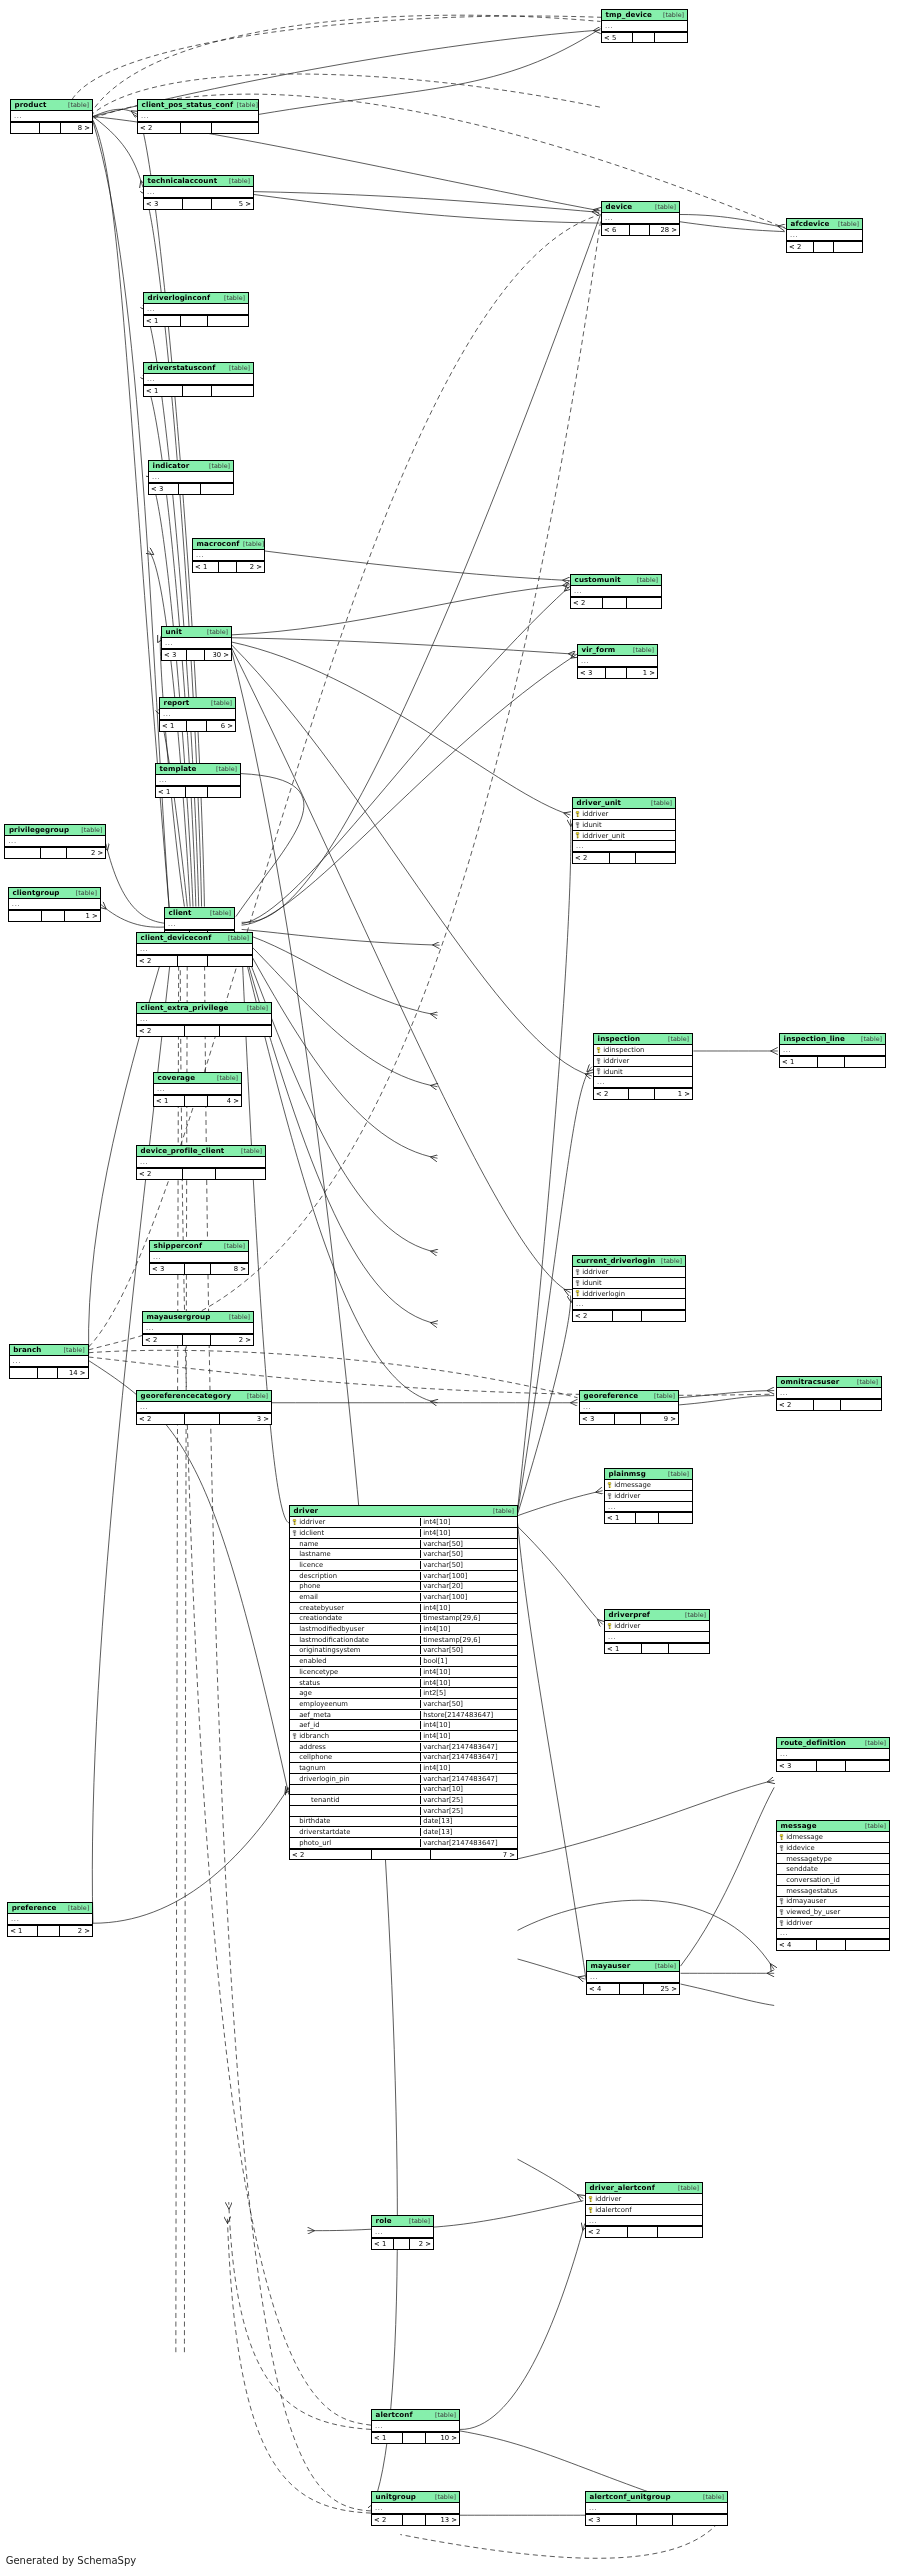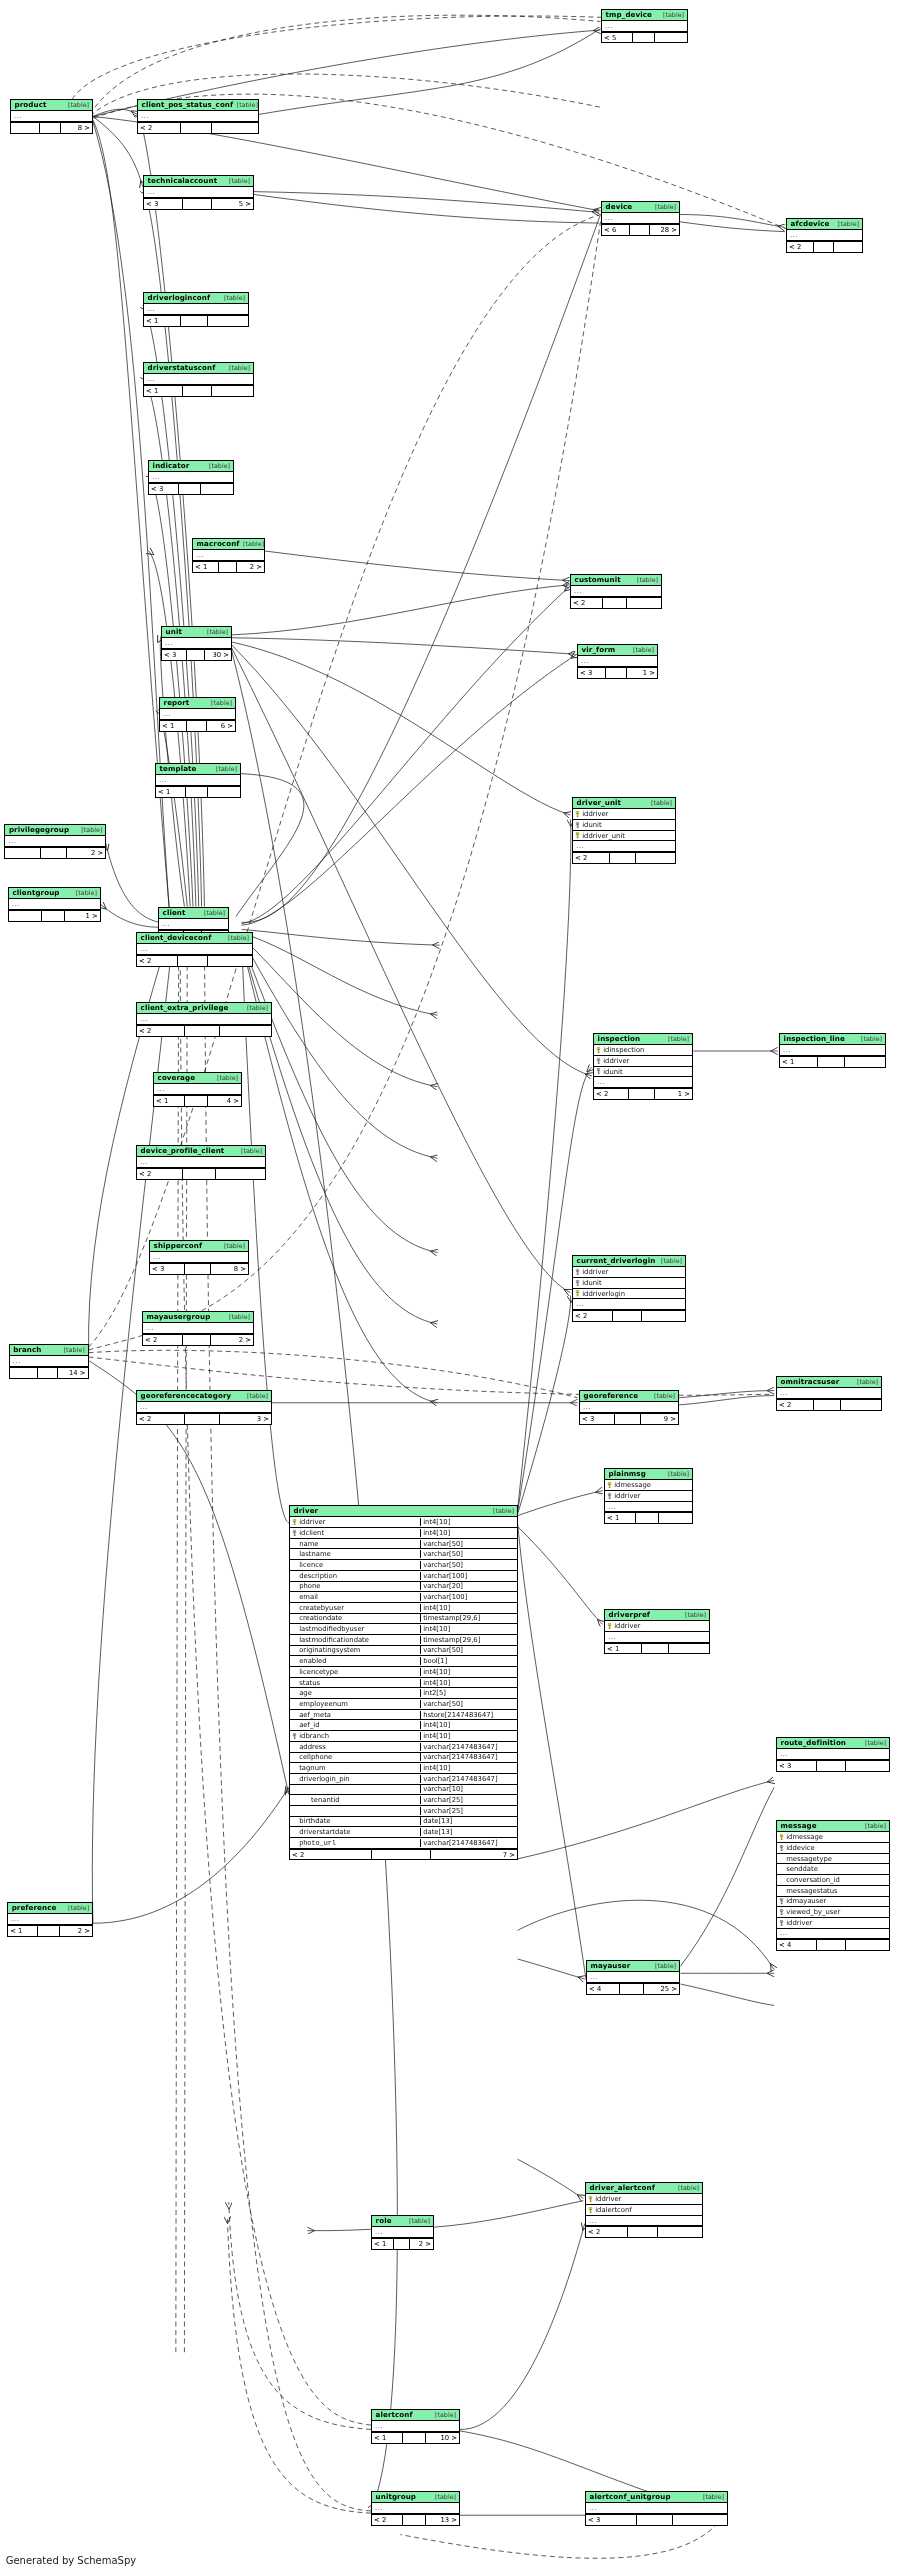--- a/index.html
+++ b/index.html
@@ -513,21 +513,21 @@
       </div>
       <div class="trow">
         <span class="ellipsis">...</span>
       </div>
       <div class="tfoot">
         <div class="c cl"></div>
         <div class="c cm"></div>
         <div class="c cr">2 &gt;</div>
       </div>
     </div>
-    <div class="tbl" style="left: 158px; top: 907px; width: 71px;">
+    <div class="tbl" style="left: 164px; top: 907px; width: 71px;">
       <div class="thead">
         <span class="tname">client</span>
         <span class="ttag">[table]</span>
       </div>
       <div class="trow">
         <span class="ellipsis">...</span>
       </div>
       <div class="tfoot">
         <div class="c cl">&lt; 5</div>
         <div class="c cm"></div>
@@ -1078,21 +1078,21 @@
         <div class="coltype">date[13]</div>
       </div>
       <div class="trow">
         <div class="colname" style="flex: 0 0 128px;">
           <span class="key"></span>
           <span>driverstartdate</span>
         </div>
         <div class="coltype">date[13]</div>
       </div>
       <div class="trow">
-        <div class="colname" style="flex: 0 0 128px; font-family: Liberation Mono, monospace;">
+        <div class="colname" style="flex: 0 0 128px;">
           <span class="key"></span>
           <span>photo_url</span>
         </div>
         <div class="coltype">varchar[2147483647]</div>
       </div>
       <div class="tfoot">
         <div class="c cl">&lt; 2</div>
         <div class="c cm"></div>
         <div class="c cr">7 &gt;</div>
       </div>

